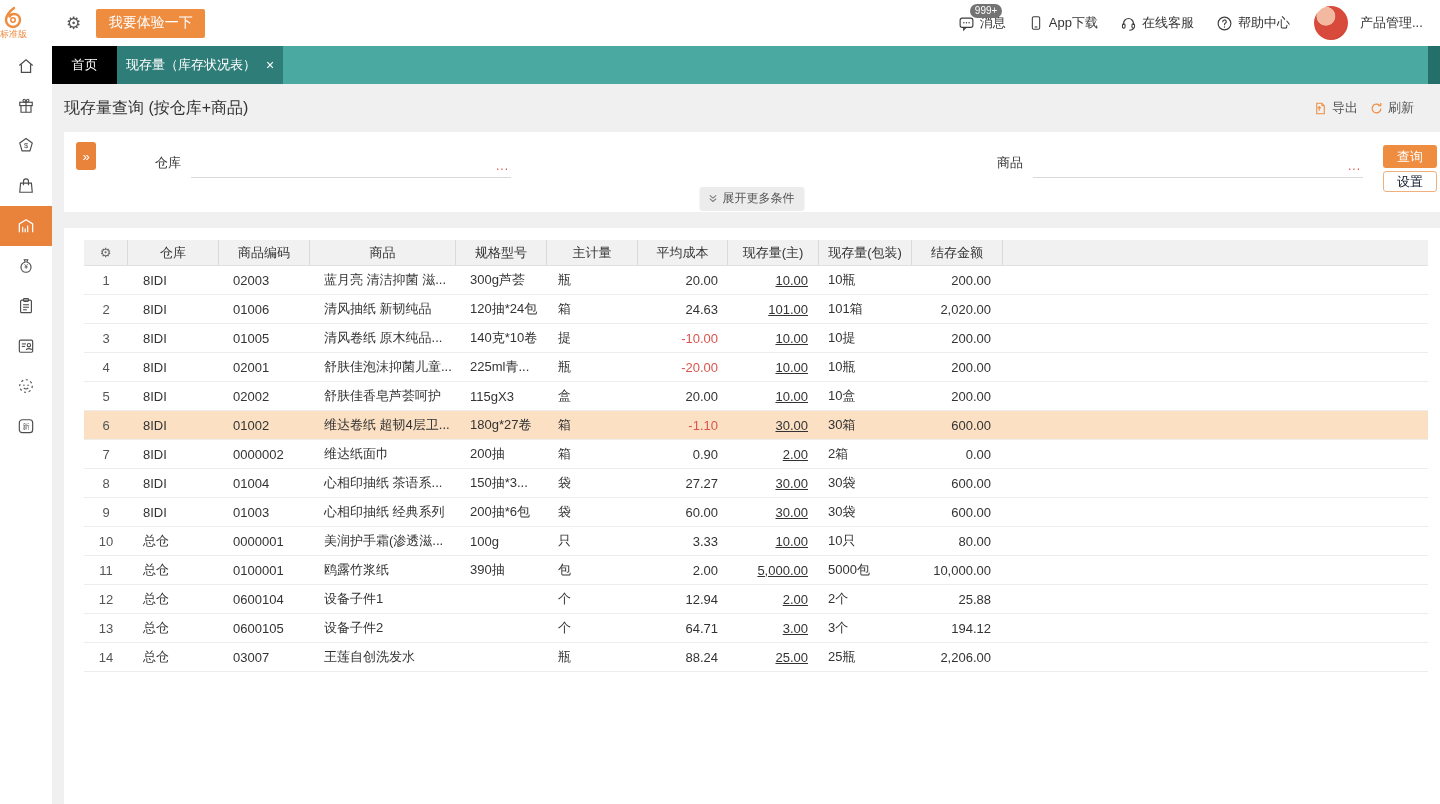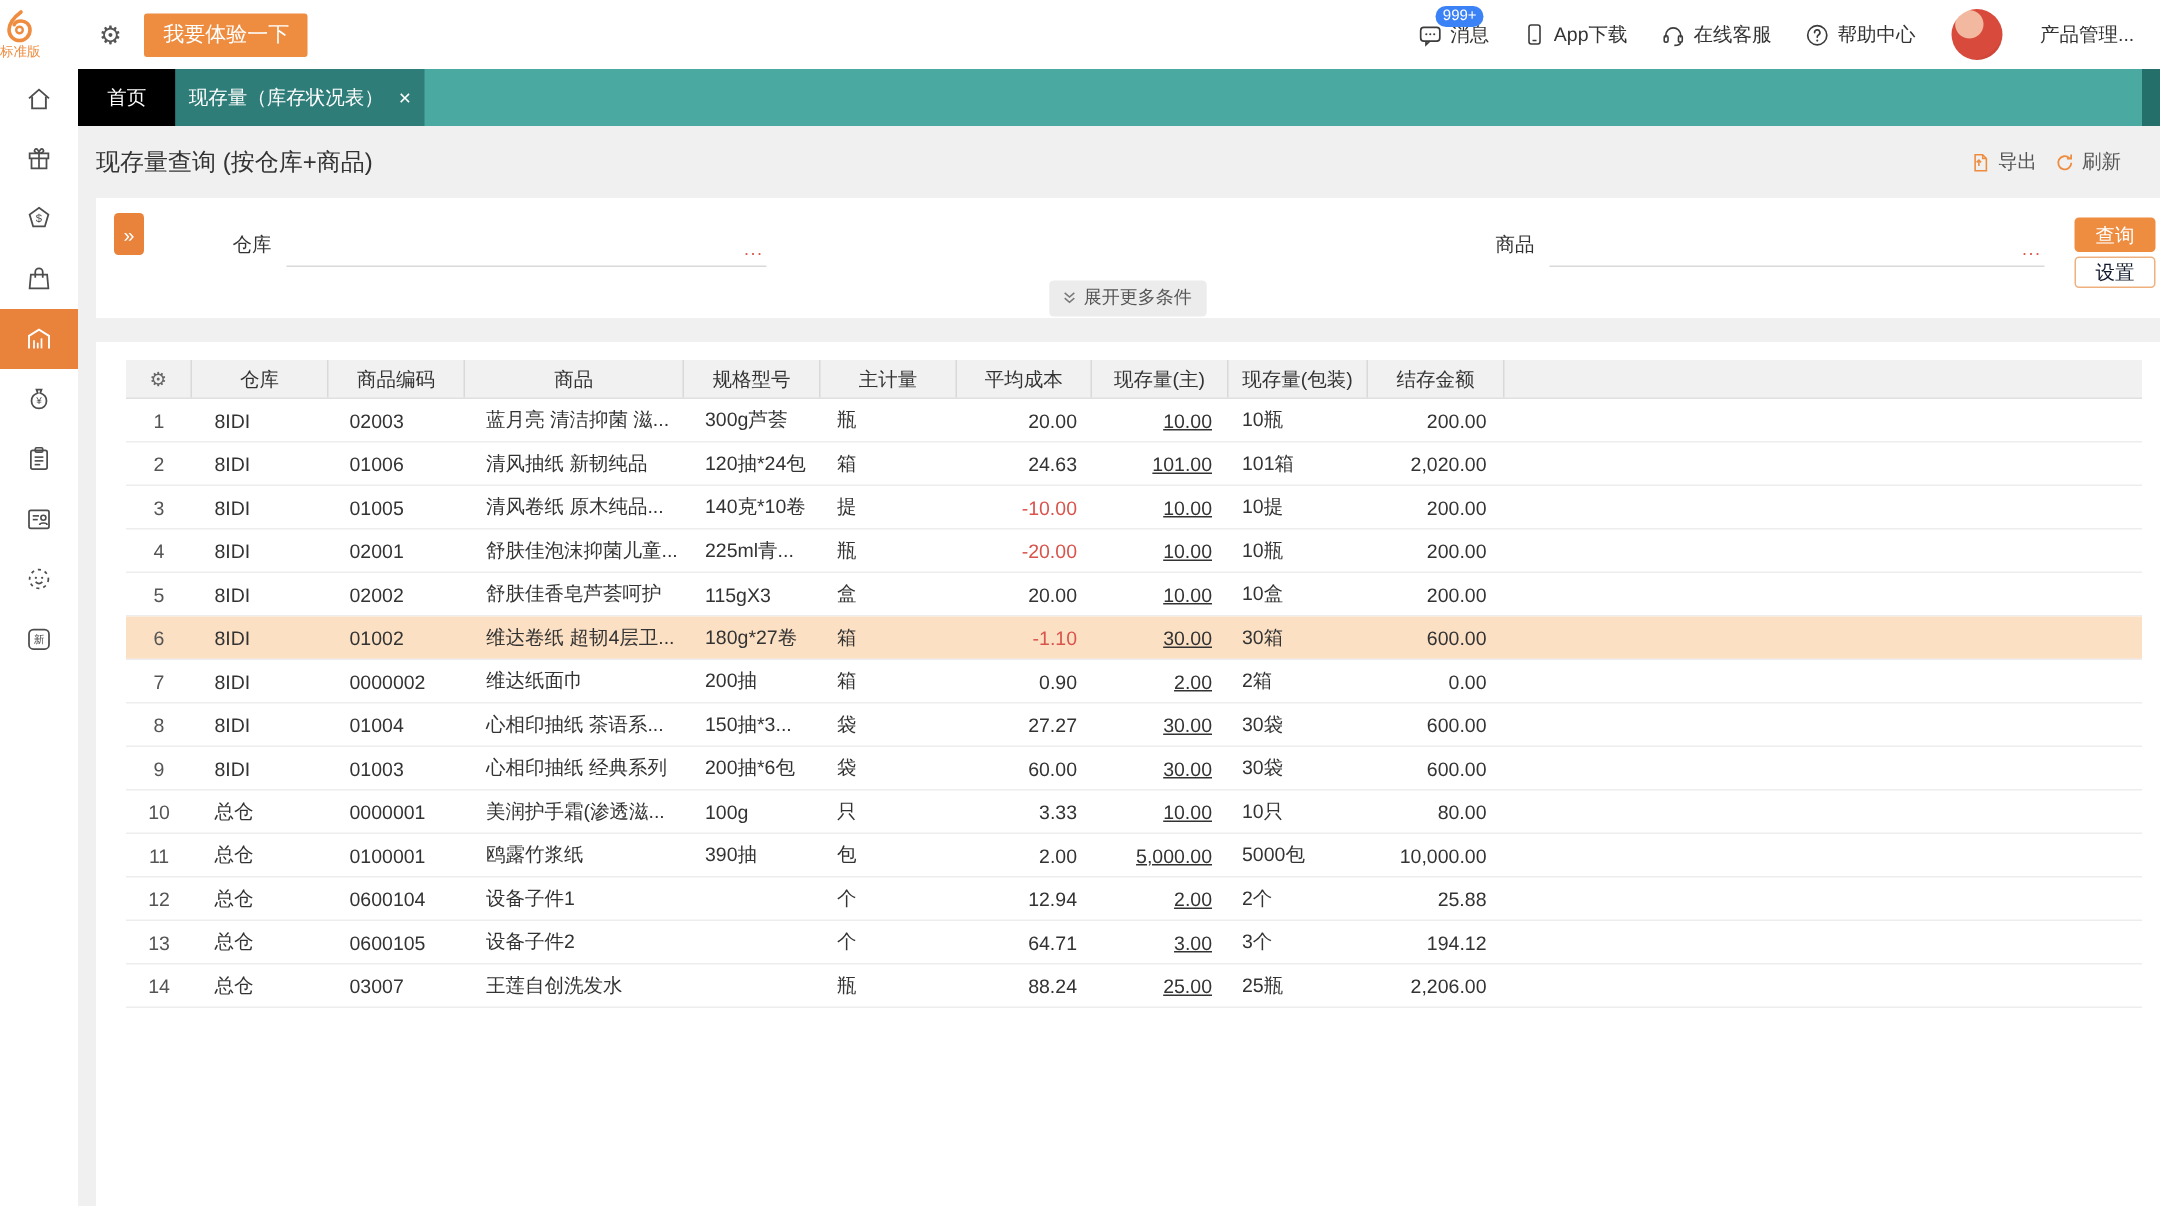--- a/index.html
+++ b/index.html
@@ -15,25 +15,25 @@
     border-bottom:1px solid #ececec; cursor:pointer; }
   .account-name { font-size:14px; color:#333; flex:1; }
   .chev { width:12px; height:12px; }
   .topbar-gear { margin-left:14px; font-size:17px; color:#555; cursor:pointer; line-height:1; }
   .trial-btn { margin-left:15px; width:109px; height:29px; background:#ee8c40; border:none; border-radius:2px;
     color:#fff; font-size:14px; font-family:inherit; cursor:pointer; }
   .top-right { margin-left:auto; display:flex; align-items:center; height:46px; padding-right:10px; }
   .top-item { display:flex; align-items:center; gap:5px; margin-left:22px; font-size:13px; color:#333;
     cursor:pointer; position:relative; }
   .top-item svg { display:block; }
-  .badge { position:absolute; top:-10px; left:12px; background:#3b82f6; color:#fff; font-size:10px;
+  .badge { position:absolute; top:-10px; left:12px; background:#737373; color:#fff; font-size:10px;
     padding:1px 5px; border-radius:8px; line-height:12px; }
   .avatar { width:34px; height:34px; border-radius:50%; margin-left:24px; cursor:pointer;
     background:radial-gradient(circle at 35% 30%, #f2b9a0 0 28%, #d84a3c 30% 70%, #a93227 100%); }
-  .role-name { font-size:13px; color:#333; margin-left:25px; width:70px; white-space:nowrap; overflow:hidden; cursor:pointer; }
+  .role-name { font-size:13px; color:#333; margin-left:12px; width:70px; white-space:nowrap; overflow:hidden; cursor:pointer; }
 
   
   .sidebar { position:absolute; left:0; top:46px; width:52px; height:758px; background:#fff; z-index:4;
     display:flex; flex-direction:column; align-items:stretch; padding-top:0; }
   .side-item { height:40px; display:flex; align-items:center; justify-content:center; color:#4d4d4d; cursor:pointer; }
   .side-item.active { background:#e9823b; color:#fff; }
   .side-item svg { display:block; }
 
   
   .tabbar { position:absolute; left:52px; top:46px; width:1388px; height:38px; background:#4aa9a1;

